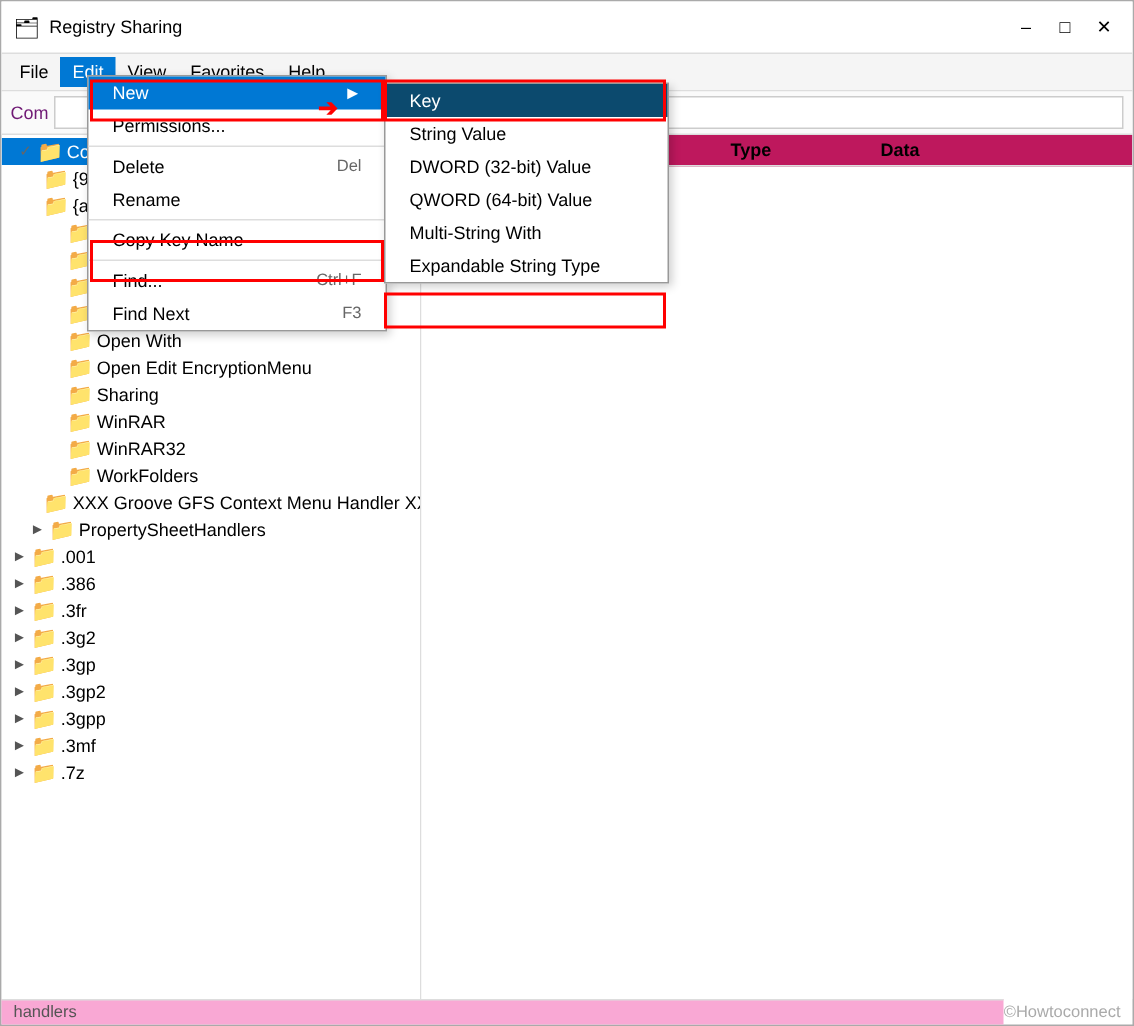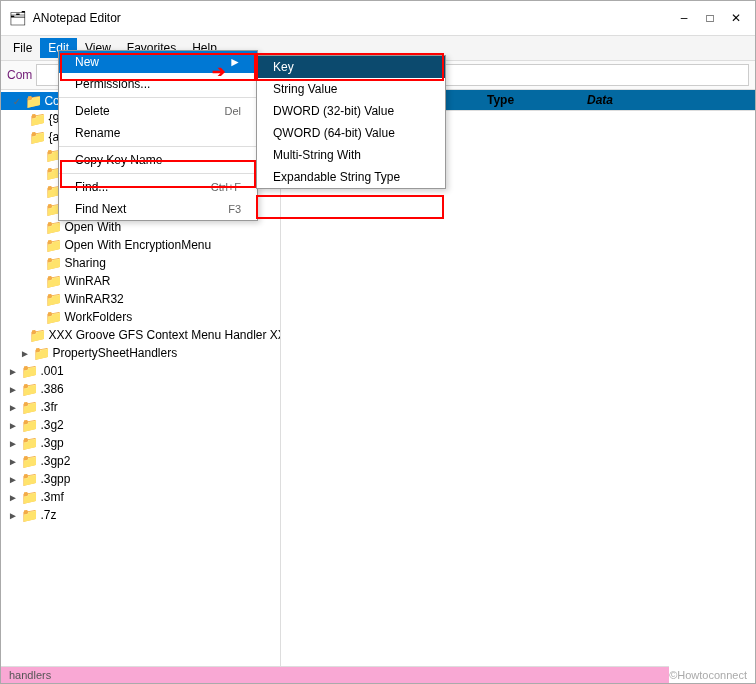--- a/index.html
+++ b/index.html
@@ -103,37 +103,36 @@
     .detail-pane {
       flex: 1;
       overflow-y: auto;
       background: #fff;
       padding: 0;
     }
     .detail-header {
       display: flex;
       border-bottom: 1px solid #ddd;
       padding: 3px 8px;
-      background: #0369a1;
+      background: #be185d;
     }
     .detail-header-name {
       flex: 1;
       font-size: 12px;
       font-weight: 600;
     }
     .detail-header-type {
       width: 100px;
       font-size: 12px;
       font-weight: 600;
     }
     .detail-header-data {
       width: 160px;
       font-size: 12px;
       font-weight: 600;
-      font-style: italic;
     }
     .detail-row {
       display: flex;
       align-items: center;
       padding: 2px 8px;
       border-bottom: 1px solid #f0f0f0;
     }
     .detail-row .icon { margin-right: 4px; font-size: 14px; }
     .detail-name { flex: 1; font-size: 12px; }
     .detail-type { width: 100px; font-size: 12px; }
@@ -252,21 +251,21 @@
     .tree-pane::-webkit-scrollbar-thumb { background: #ccc; }
   </style>
 </head>
 <body>
 
 <div class="window">
 
   <div class="title-bar">
     <div class="title-bar-left">
       <span style="font-size:14px;">🗂</span>
-      <span class="title-text">ANotepad Editor</span>
+      <span class="title-text">Registry Sharing</span>
     </div>
     <div class="title-controls">
       <button class="title-btn">–</button>
       <button class="title-btn">□</button>
       <button class="title-btn close">✕</button>
     </div>
   </div>
 
   <div class="menu-bar">
     <div class="menu-item">File</div>
@@ -321,21 +320,21 @@
         <span class="label">ModernSharing</span>
       </div>
       <div class="tree-item" style="padding-left:28px;">
         <span class="expander"></span>
         <span class="folder-icon">📁</span>
         <span class="label">Open With</span>
       </div>
       <div class="tree-item" style="padding-left:28px;">
         <span class="expander"></span>
         <span class="folder-icon">📁</span>
-        <span class="label">Open With EncryptionMenu</span>
+        <span class="label">Open Edit EncryptionMenu</span>
       </div>
       <div class="tree-item" style="padding-left:28px;">
         <span class="expander"></span>
         <span class="folder-icon">📁</span>
         <span class="label">Sharing</span>
       </div>
       <div class="tree-item" style="padding-left:28px;">
         <span class="expander"></span>
         <span class="folder-icon">📁</span>
         <span class="label">WinRAR</span>

